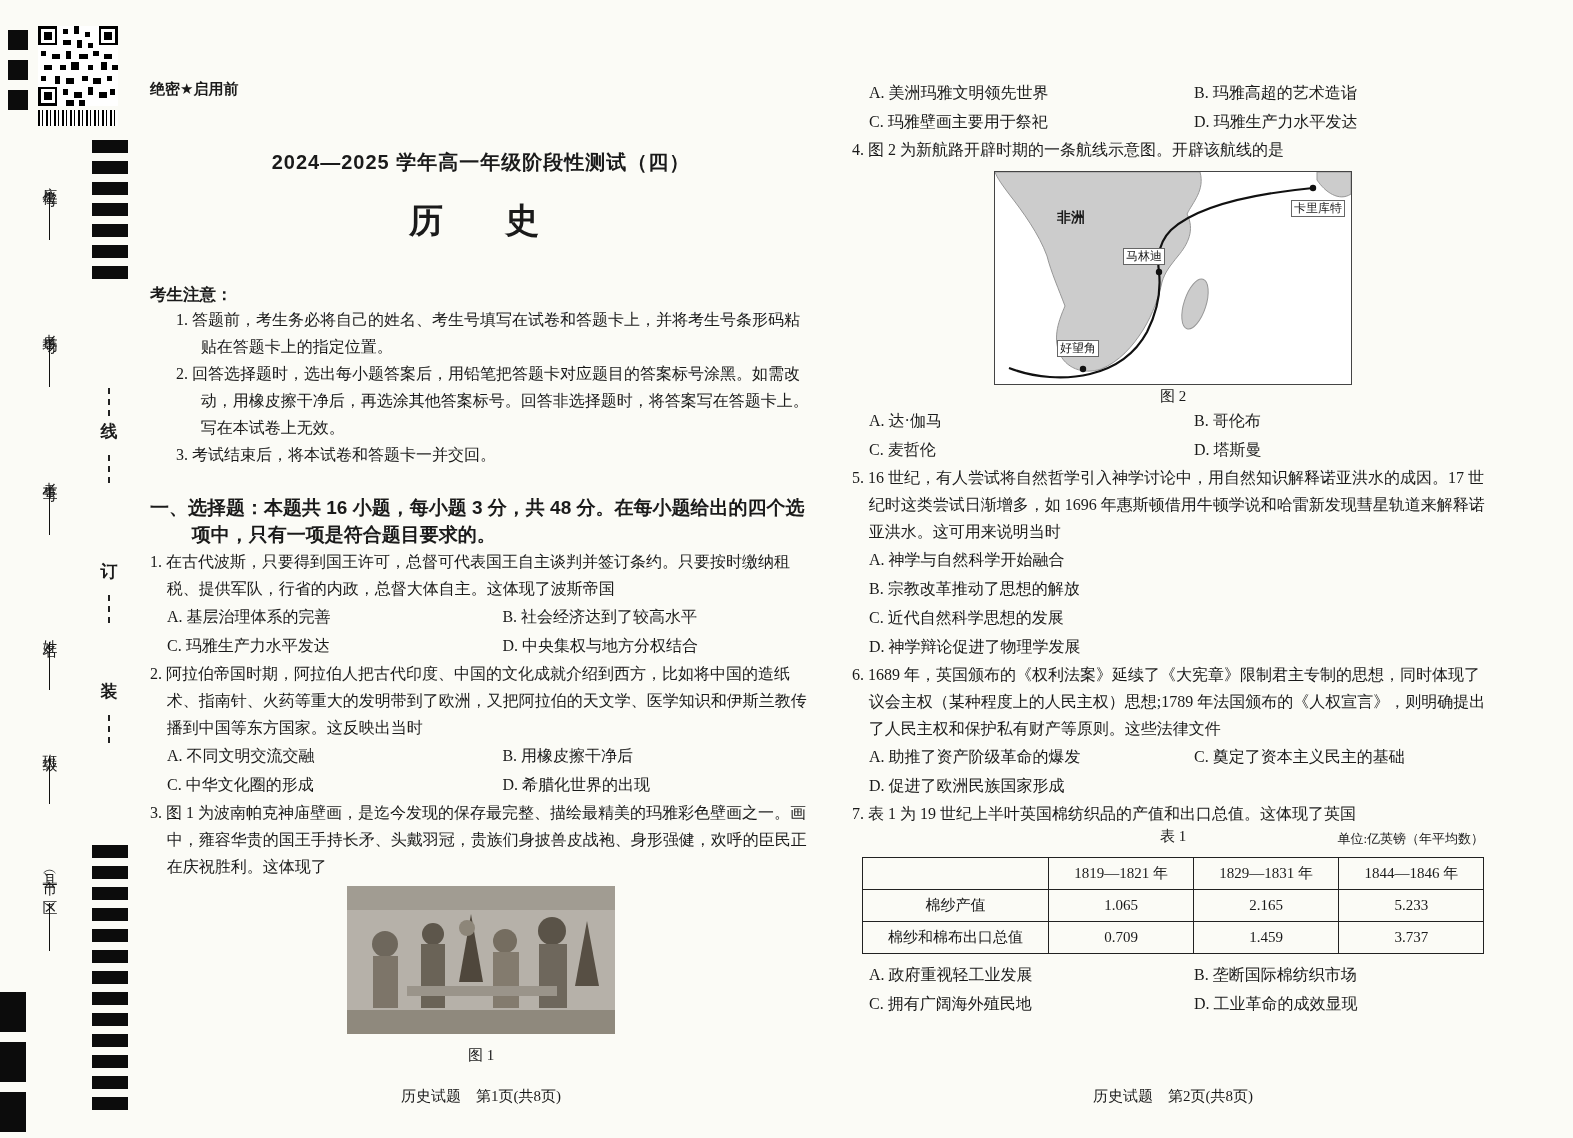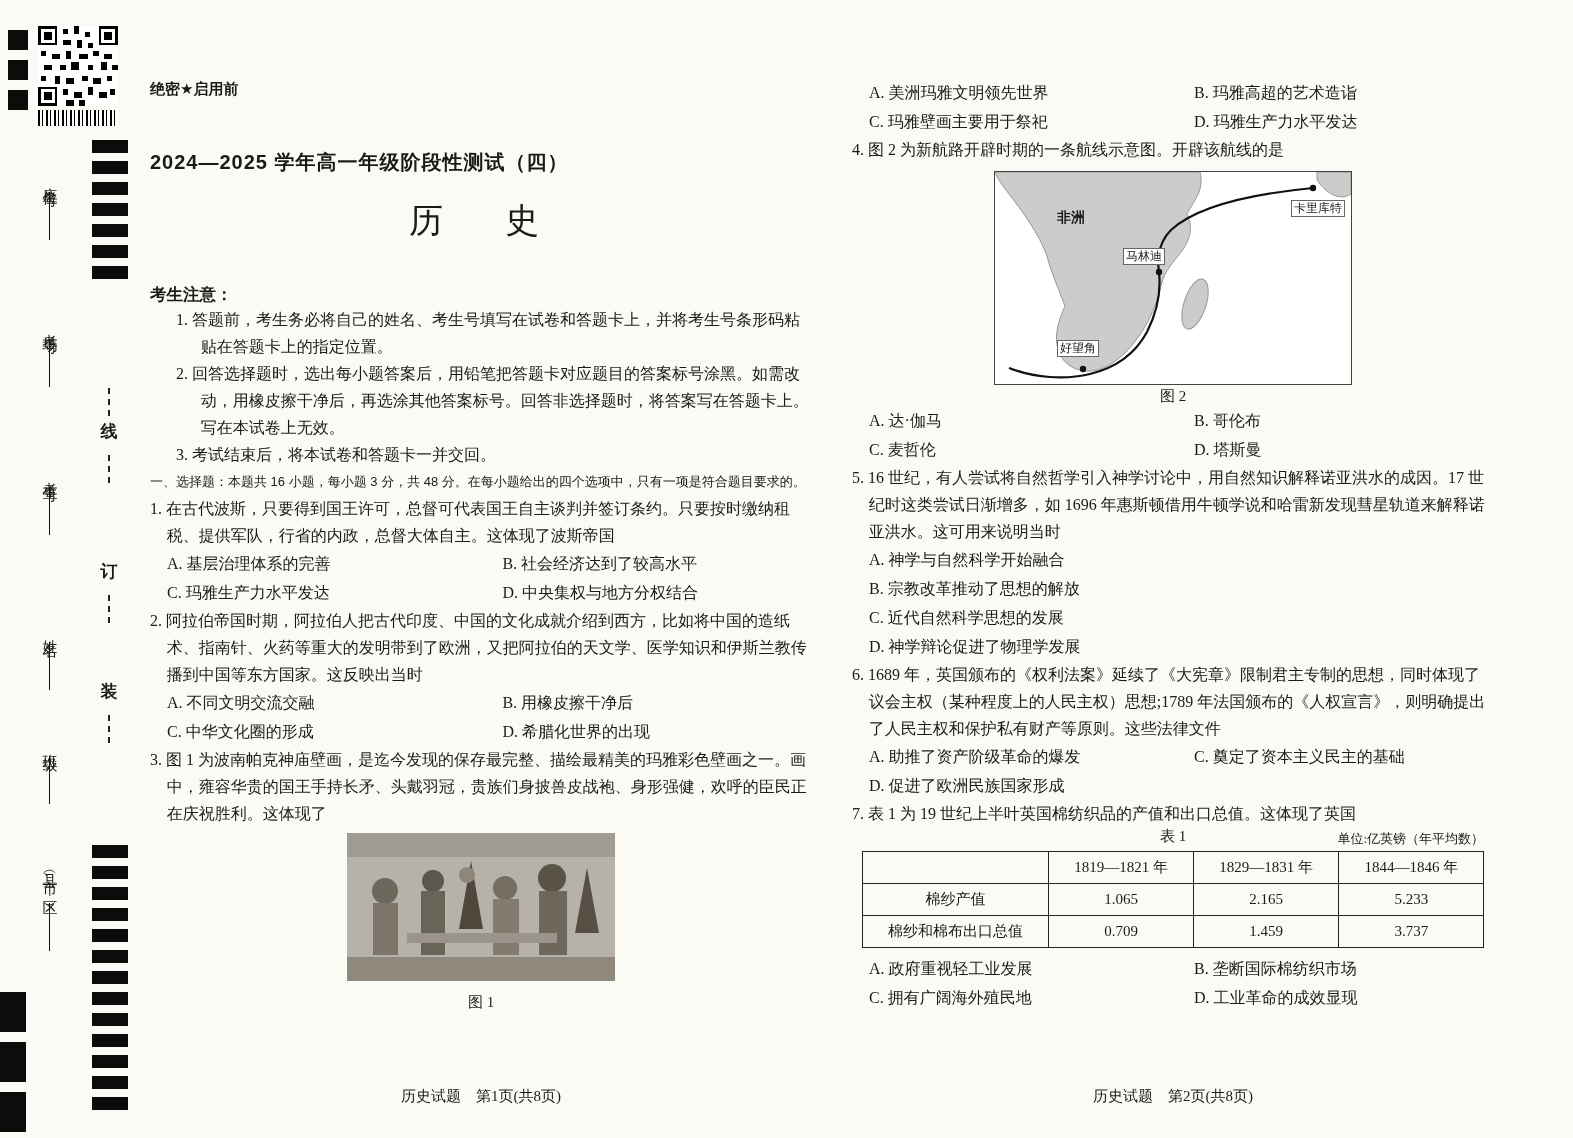--- a/index.html
+++ b/index.html
@@ -24,28 +24,28 @@
   .bigbar{width:26px;height:40px;background:#0c0c0c;margin-bottom:10px;}
   .fold-char{position:absolute; left:90px; width:38px; text-align:center; font-weight:bold;
     font-size:17px; font-family:"Liberation Sans","DejaVu Sans",sans-serif;}
   .vdash{position:absolute; left:108px; width:0; height:28px; border-left:2px dashed #222;}
   
   .page{position:absolute; top:58px; height:1048px;}
   .left-page{left:150px; width:662px;}
   .right-page{left:852px; width:642px;}
   .seal{font-weight:bold; font-size:15px; margin-top:22px;
     font-family:"Liberation Sans","DejaVu Sans",sans-serif;}
-  .exam-title{font-size:20px; font-weight:bold; margin:50px 0 0;
+  .exam-title{text-align:center; font-size:20px; font-weight:bold; margin:50px 0 0;
     font-family:"Liberation Sans","DejaVu Sans",sans-serif; letter-spacing:1px;}
-  .subject{text-align:center; font-size:34px; font-weight:normal; margin:22px 0 0;
+  .subject{text-align:center; font-size:34px; font-weight:bold; margin:22px 0 0;
     font-family:"Liberation Sans","DejaVu Sans",sans-serif; letter-spacing:14px;}
   .notice-head{font-weight:bold; font-size:16.5px; margin-top:40px;
     font-family:"Liberation Sans","DejaVu Sans",sans-serif;}
   .notice{line-height:27px; padding-left:1.55em; text-indent:-1.55em; margin-left:26px;}
-  .section{margin-top:0; font-weight:normal; font-size:13px; line-height:27px;
+  .section{margin-top:26px; font-weight:bold; font-size:19px; line-height:27px;
     padding-left:2.2em; text-indent:-2.2em;
     font-family:"Liberation Sans","DejaVu Sans",sans-serif;}
   .stem{line-height:27px; padding-left:1.05em; text-indent:-1.05em;}
   .opts2{display:grid; grid-template-columns:52% 48%; padding-left:17px;}
   .opts2 span{line-height:29px;}
   .opts1{padding-left:17px;}
   .opts1 div{line-height:29px;}
   .page-footer{position:absolute; bottom:0; left:0; width:100%; text-align:center; font-size:15px;}
   
   .fig1{margin:6px auto 0; width:268px; text-align:center;}
@@ -53,21 +53,21 @@
   
   .map-fig{position:relative; width:356px; height:212px; border:1px solid #444;
     margin:8px auto 0; background:#fff;}
   .map-caption{text-align:center; font-size:15px; margin-top:2px;}
   .map-label{position:absolute; font-size:12px; background:#fff; border:1px solid #666;
     padding:0 2px; line-height:15px; font-family:"Liberation Sans","DejaVu Sans",sans-serif;}
   .map-label.plain{border:none; background:transparent; font-weight:bold; font-size:14px;}
   
   .tbl-caption-row{position:relative; text-align:center; font-size:15px; height:22px;}
   .tbl-unit{position:absolute; right:10px; top:3px; font-size:13px;}
-  .data-table{width:97%; margin:2px auto 6px; border-collapse:collapse;}
+  .data-table{width:97%; margin:8px auto 6px; border-collapse:collapse;}
   .data-table th,.data-table td{border:1px solid #222; padding:6px 4px; font-size:15px;
     text-align:center; font-weight:normal;}
   .data-table td:first-child,.data-table th:first-child{width:30%;}
 </style>
 </head>
 <body>
 
 <div class="canvas">
 
   <div class="corner-squares">

